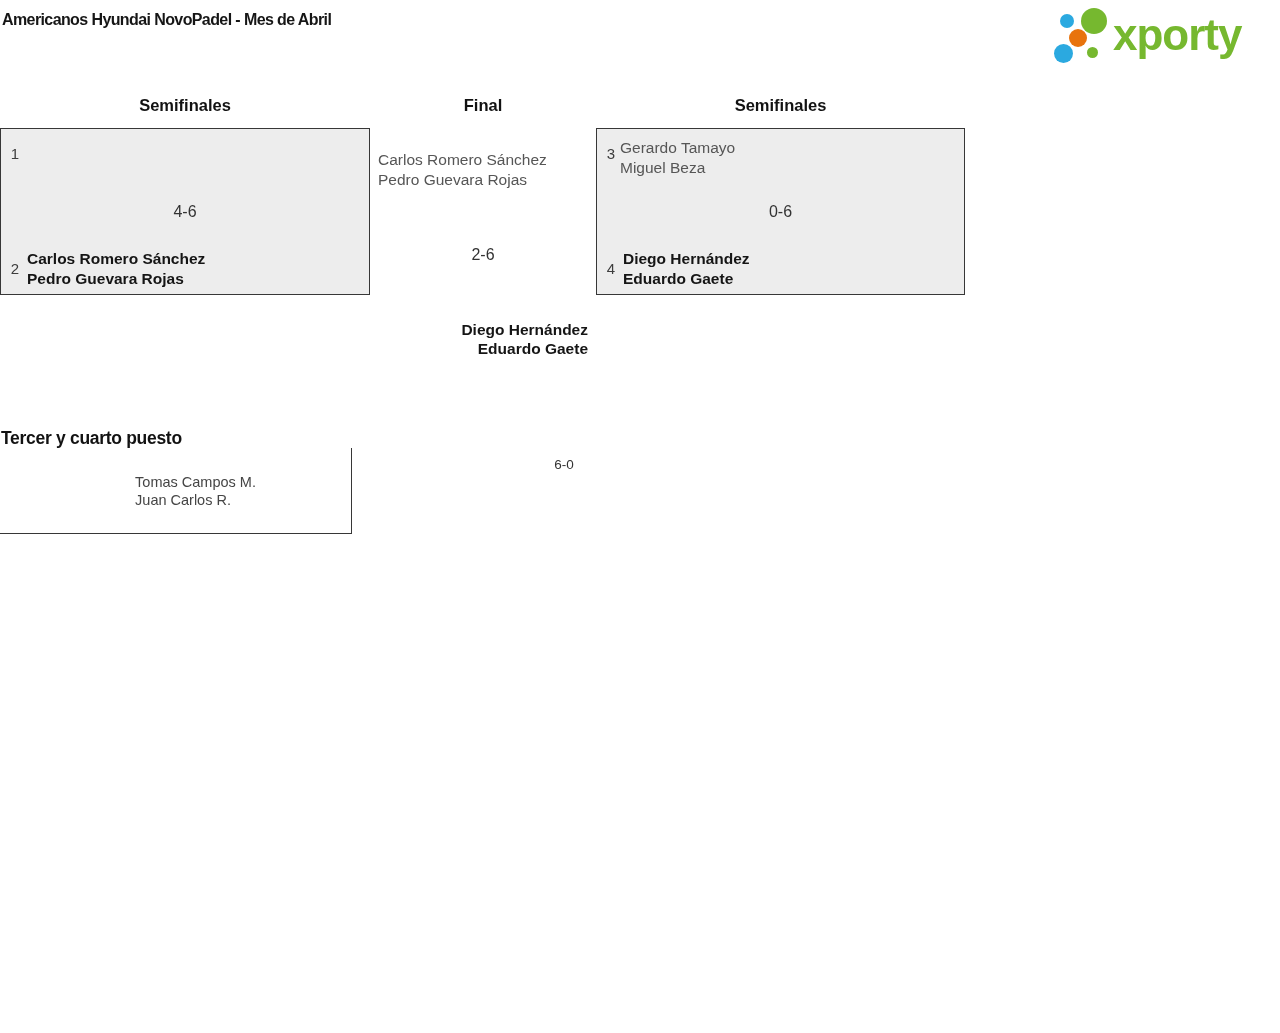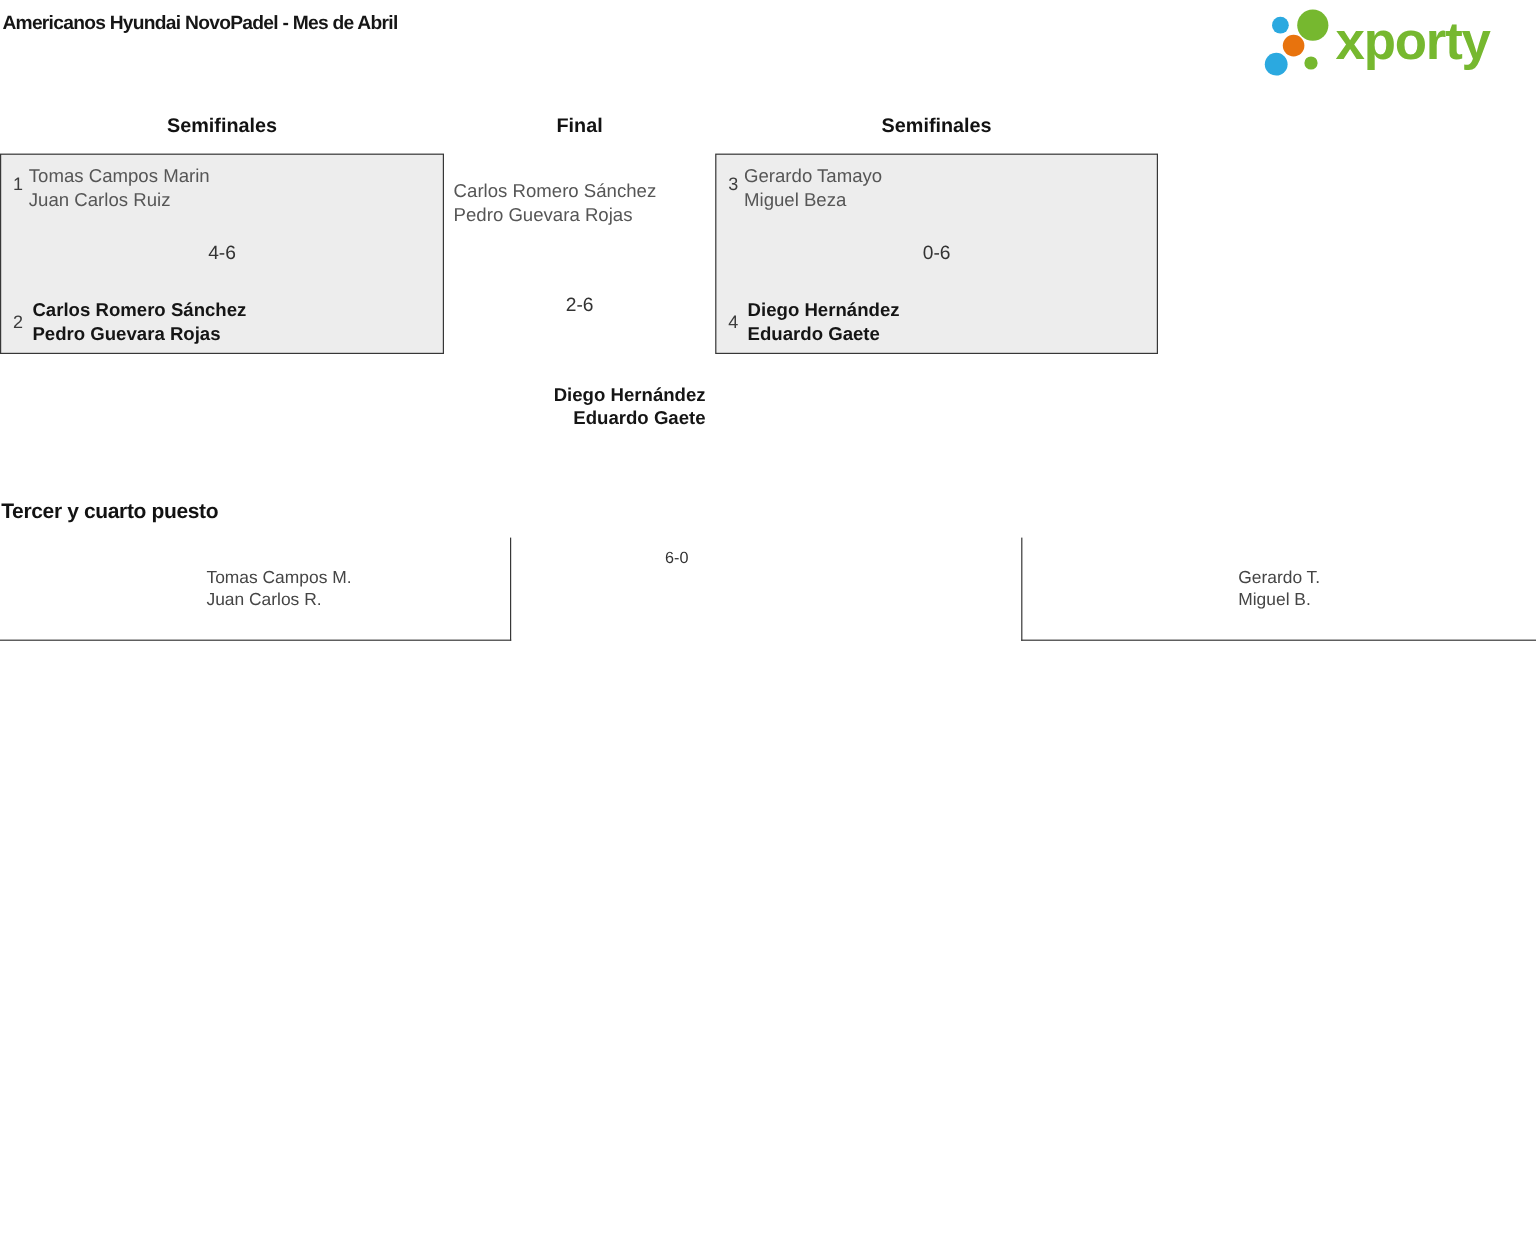--- a/index.html
+++ b/index.html
@@ -56,24 +56,24 @@
   
   .final-team1 { position:absolute; left:378px; top:150px; font-size:15.5px;
                  line-height:19.5px; color:#565656; white-space:nowrap; }
   .final-score { position:absolute; left:378px; width:210px; top:246px;
                  text-align:center; font-size:16px; color:#333333; }
   .final-winner { position:absolute; left:338px; width:250px; top:320px;
                   text-align:right; font-size:15.5px; line-height:19px;
                   font-weight:700; color:#151515; white-space:nowrap; }
 
   
-  .tp-heading { position:absolute; left:1px; top:416px; font-size:17.5px;
+  .tp-heading { position:absolute; left:1px; top:428px; font-size:17.5px;
                 font-weight:700; letter-spacing:-0.3px; color:#121212; }
   .tp-cell { position:absolute; top:448px; height:86px; text-align:center; }
-  .tp-cell-left  { left:0;     width:426px;
+  .tp-cell-left  { left:0;     width:352px;
                    border-right:1.7px solid #373737; border-bottom:1.7px solid #373737;padding-left:40px; }
   .tp-cell-right { left:851px; width:429px;
                    border-left:1.7px solid #373737;  border-bottom:1.7px solid #373737; }
   .tp-team { display:inline-block; text-align:left; margin-top:25px;
              font-size:14.5px; line-height:18px; color:#454545; white-space:nowrap; }
   .tp-score { position:absolute; left:0; width:1128px; top:457px; text-align:center;
               font-size:13.5px; color:#333333; }
 </style>
 </head>
 <body>
@@ -92,24 +92,20 @@
     <span class="dot dot-green-sm"></span>
     <span class="wordmark">xporty</span>
   </div>
 
   <div class="round-header rh-left">Semifinales</div>
   <div class="round-header rh-final">Final</div>
   <div class="round-header rh-right">Semifinales</div>
 
   <div class="match-box box-left">
     <div class="seed seed-top">1</div>
-    <div class="team team-top">
-      <div>Tomas Campos Marin</div>
-      <div>Juan Carlos Ruiz</div>
-    </div>
     <div class="box-score">4-6</div>
     <div class="seed seed-bot">2</div>
     <div class="team team-bot">
       <div>Carlos Romero Sánchez</div>
       <div>Pedro Guevara Rojas</div>
     </div>
   </div>
 
   <div class="final-team1">
     <div>Carlos Romero Sánchez</div>
@@ -139,20 +135,14 @@
 
   <div class="tp-cell tp-cell-left">
     <div class="tp-team">
       <div>Tomas Campos M.</div>
       <div>Juan Carlos R.</div>
     </div>
   </div>
 
   <div class="tp-score">6-0</div>
 
-  <div class="tp-cell tp-cell-right">
-    <div class="tp-team">
-      <div>Gerardo T.</div>
-      <div>Miguel B.</div>
-    </div>
-  </div>
 
 </div>
 
 </body></html>

